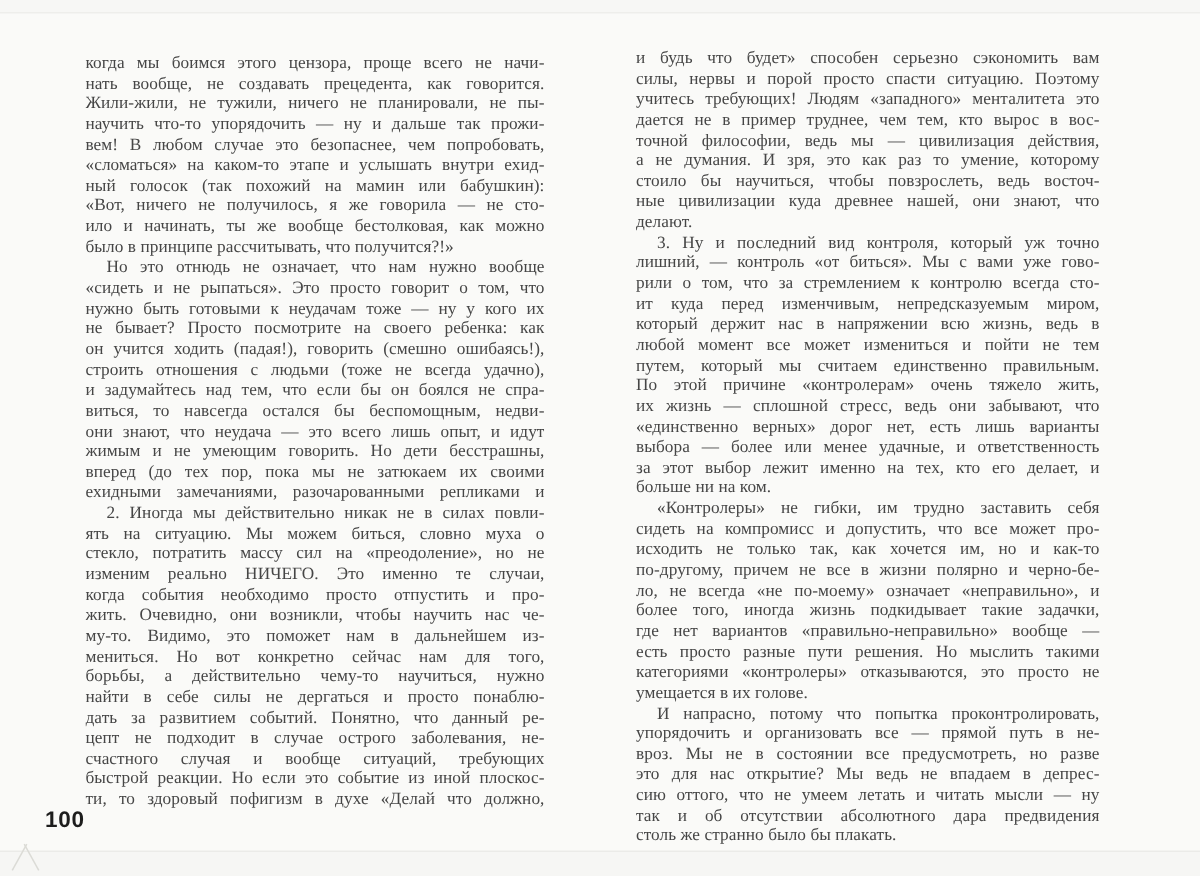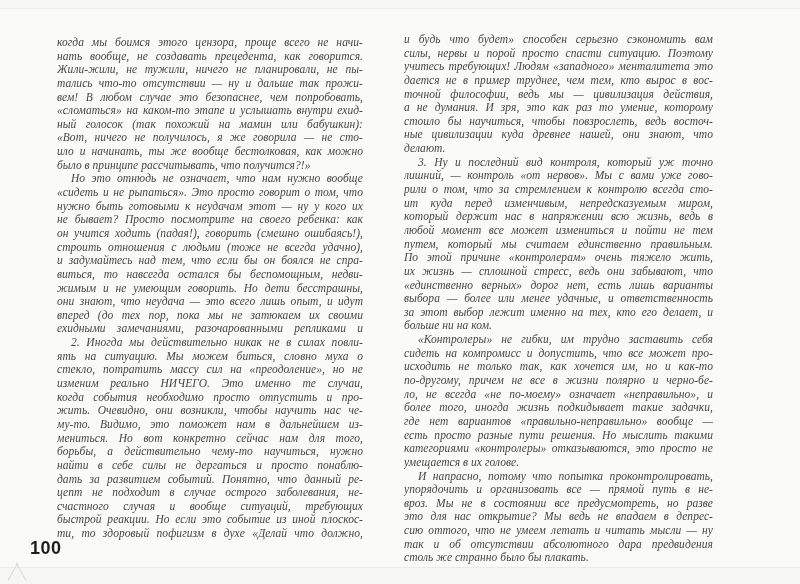--- a/index.html
+++ b/index.html
@@ -52,79 +52,78 @@
   .cm-a { left: 3px; top: 571px; transform: rotate(-61deg); }
   .cm-b { left: 11px; top: 571px; transform: rotate(61deg); }
 
   
   .text-col {
     position: absolute;
     font-size: 11.5px;
     line-height: 13.65px;
     color: #464646;
     letter-spacing: 0.05px;
-    font-style: italic;
   }
   .col-left  { left: 57px;  top: 36px; width: 306px; }
-  .col-right { left: 404px; top: 33px; width: 309px; }
+  .col-right { left: 424px; top: 33px; width: 309px; }
   .line {
     height: 13.65px;
     overflow: hidden;
     text-align: justify;
     text-align-last: justify;
     white-space: normal;
   }
   .line.indent { text-indent: 14px; }
   .line.para-end {
     text-align: center;
     text-align-last: left;
   }
 
   
   .pagenum {
     position: absolute;
     font-family: "Liberation Sans", "DejaVu Sans", sans-serif;
     font-weight: 700;
-    font-size: 18px;
+    font-size: 15px;
     color: #1d1d1d;
     letter-spacing: 0.5px;
   }
   .pagenum-left  { left: 30px;  top: 538px; }
   .pagenum-right { left: 743px; top: 568px; }
 </style>
 </head>
 <body>
 
 <div class="spread">
 
   <div class="edge-top-band"></div>
   <div class="edge-top"></div>
 
   <div class="page-left">
     <div class="text-col col-left" id="left-col">
         <div class="line">когда мы боимся этого цензора, проще всего не начи-</div>
         <div class="line">нать вообще, не создавать прецедента, как говорится.</div>
         <div class="line">Жили-жили, не тужили, ничего не планировали, не пы-</div>
-        <div class="line">тались что-то отсутствии — ну и дальше так прожи-</div>
+        <div class="line">научить что-то упорядочить — ну и дальше так прожи-</div>
         <div class="line">вем! В любом случае это безопаснее, чем попробовать,</div>
         <div class="line">«сломаться» на каком-то этапе и услышать внутри ехид-</div>
         <div class="line">ный голосок (так похожий на мамин или бабушкин):</div>
         <div class="line">«Вот, ничего не получилось, я же говорила — не сто-</div>
         <div class="line">ило и начинать, ты же вообще бестолковая, как можно</div>
         <div class="line para-end">было в принципе рассчитывать, что получится?!»</div>
         <div class="line indent">Но это отнюдь не означает, что нам нужно вообще</div>
         <div class="line">«сидеть и не рыпаться». Это просто говорит о том, что</div>
-        <div class="line">нужно быть готовыми к неудачам этот — ну у кого их</div>
+        <div class="line">нужно быть готовыми к неудачам тоже — ну у кого их</div>
         <div class="line">не бывает? Просто посмотрите на своего ребенка: как</div>
         <div class="line">он учится ходить (падая!), говорить (смешно ошибаясь!),</div>
         <div class="line">строить отношения с людьми (тоже не всегда удачно),</div>
         <div class="line">и задумайтесь над тем, что если бы он боялся не спра-</div>
         <div class="line">виться, то навсегда остался бы беспомощным, недви-</div>
+        <div class="line">они знают, что неудача — это всего лишь опыт, и идут</div>
         <div class="line">жимым и не умеющим говорить. Но дети бесстрашны,</div>
-        <div class="line">они знают, что неудача — это всего лишь опыт, и идут</div>
         <div class="line">вперед (до тех пор, пока мы не затюкаем их своими</div>
         <div class="line">ехидными замечаниями, разочарованными репликами и</div>
         <div class="line indent">2. Иногда мы действительно никак не в силах повли-</div>
         <div class="line">ять на ситуацию. Мы можем биться, словно муха о</div>
         <div class="line">стекло, потратить массу сил на «преодоление», но не</div>
         <div class="line">изменим реально НИЧЕГО. Это именно те случаи,</div>
         <div class="line">когда события необходимо просто отпустить и про-</div>
         <div class="line">жить. Очевидно, они возникли, чтобы научить нас че-</div>
         <div class="line">му-то. Видимо, это поможет нам в дальнейшем из-</div>
         <div class="line">мениться. Но вот конкретно сейчас нам для того,</div>
@@ -144,21 +143,21 @@
         <div class="line">и будь что будет» способен серьезно сэкономить вам</div>
         <div class="line">силы, нервы и порой просто спасти ситуацию. Поэтому</div>
         <div class="line">учитесь требующих! Людям «западного» менталитета это</div>
         <div class="line">дается не в пример труднее, чем тем, кто вырос в вос-</div>
         <div class="line">точной философии, ведь мы — цивилизация действия,</div>
         <div class="line">а не думания. И зря, это как раз то умение, которому</div>
         <div class="line">стоило бы научиться, чтобы повзрослеть, ведь восточ-</div>
         <div class="line">ные цивилизации куда древнее нашей, они знают, что</div>
         <div class="line para-end">делают.</div>
         <div class="line indent">3. Ну и последний вид контроля, который уж точно</div>
-        <div class="line">лишний, — контроль «от нервов». Мы с вами уже гово-</div>
+        <div class="line">лишний, — контроль «от биться». Мы с вами уже гово-</div>
         <div class="line">рили о том, что за стремлением к контролю всегда сто-</div>
         <div class="line">ит куда перед изменчивым, непредсказуемым миром,</div>
         <div class="line">который держит нас в напряжении всю жизнь, ведь в</div>
         <div class="line">любой момент все может измениться и пойти не тем</div>
         <div class="line">путем, который мы считаем единственно правильным.</div>
         <div class="line">По этой причине «контролерам» очень тяжело жить,</div>
         <div class="line">их жизнь — сплошной стресс, ведь они забывают, что</div>
         <div class="line">«единственно верных» дорог нет, есть лишь варианты</div>
         <div class="line">выбора — более или менее удачные, и ответственность</div>
         <div class="line">за этот выбор лежит именно на тех, кто его делает, и</div>

